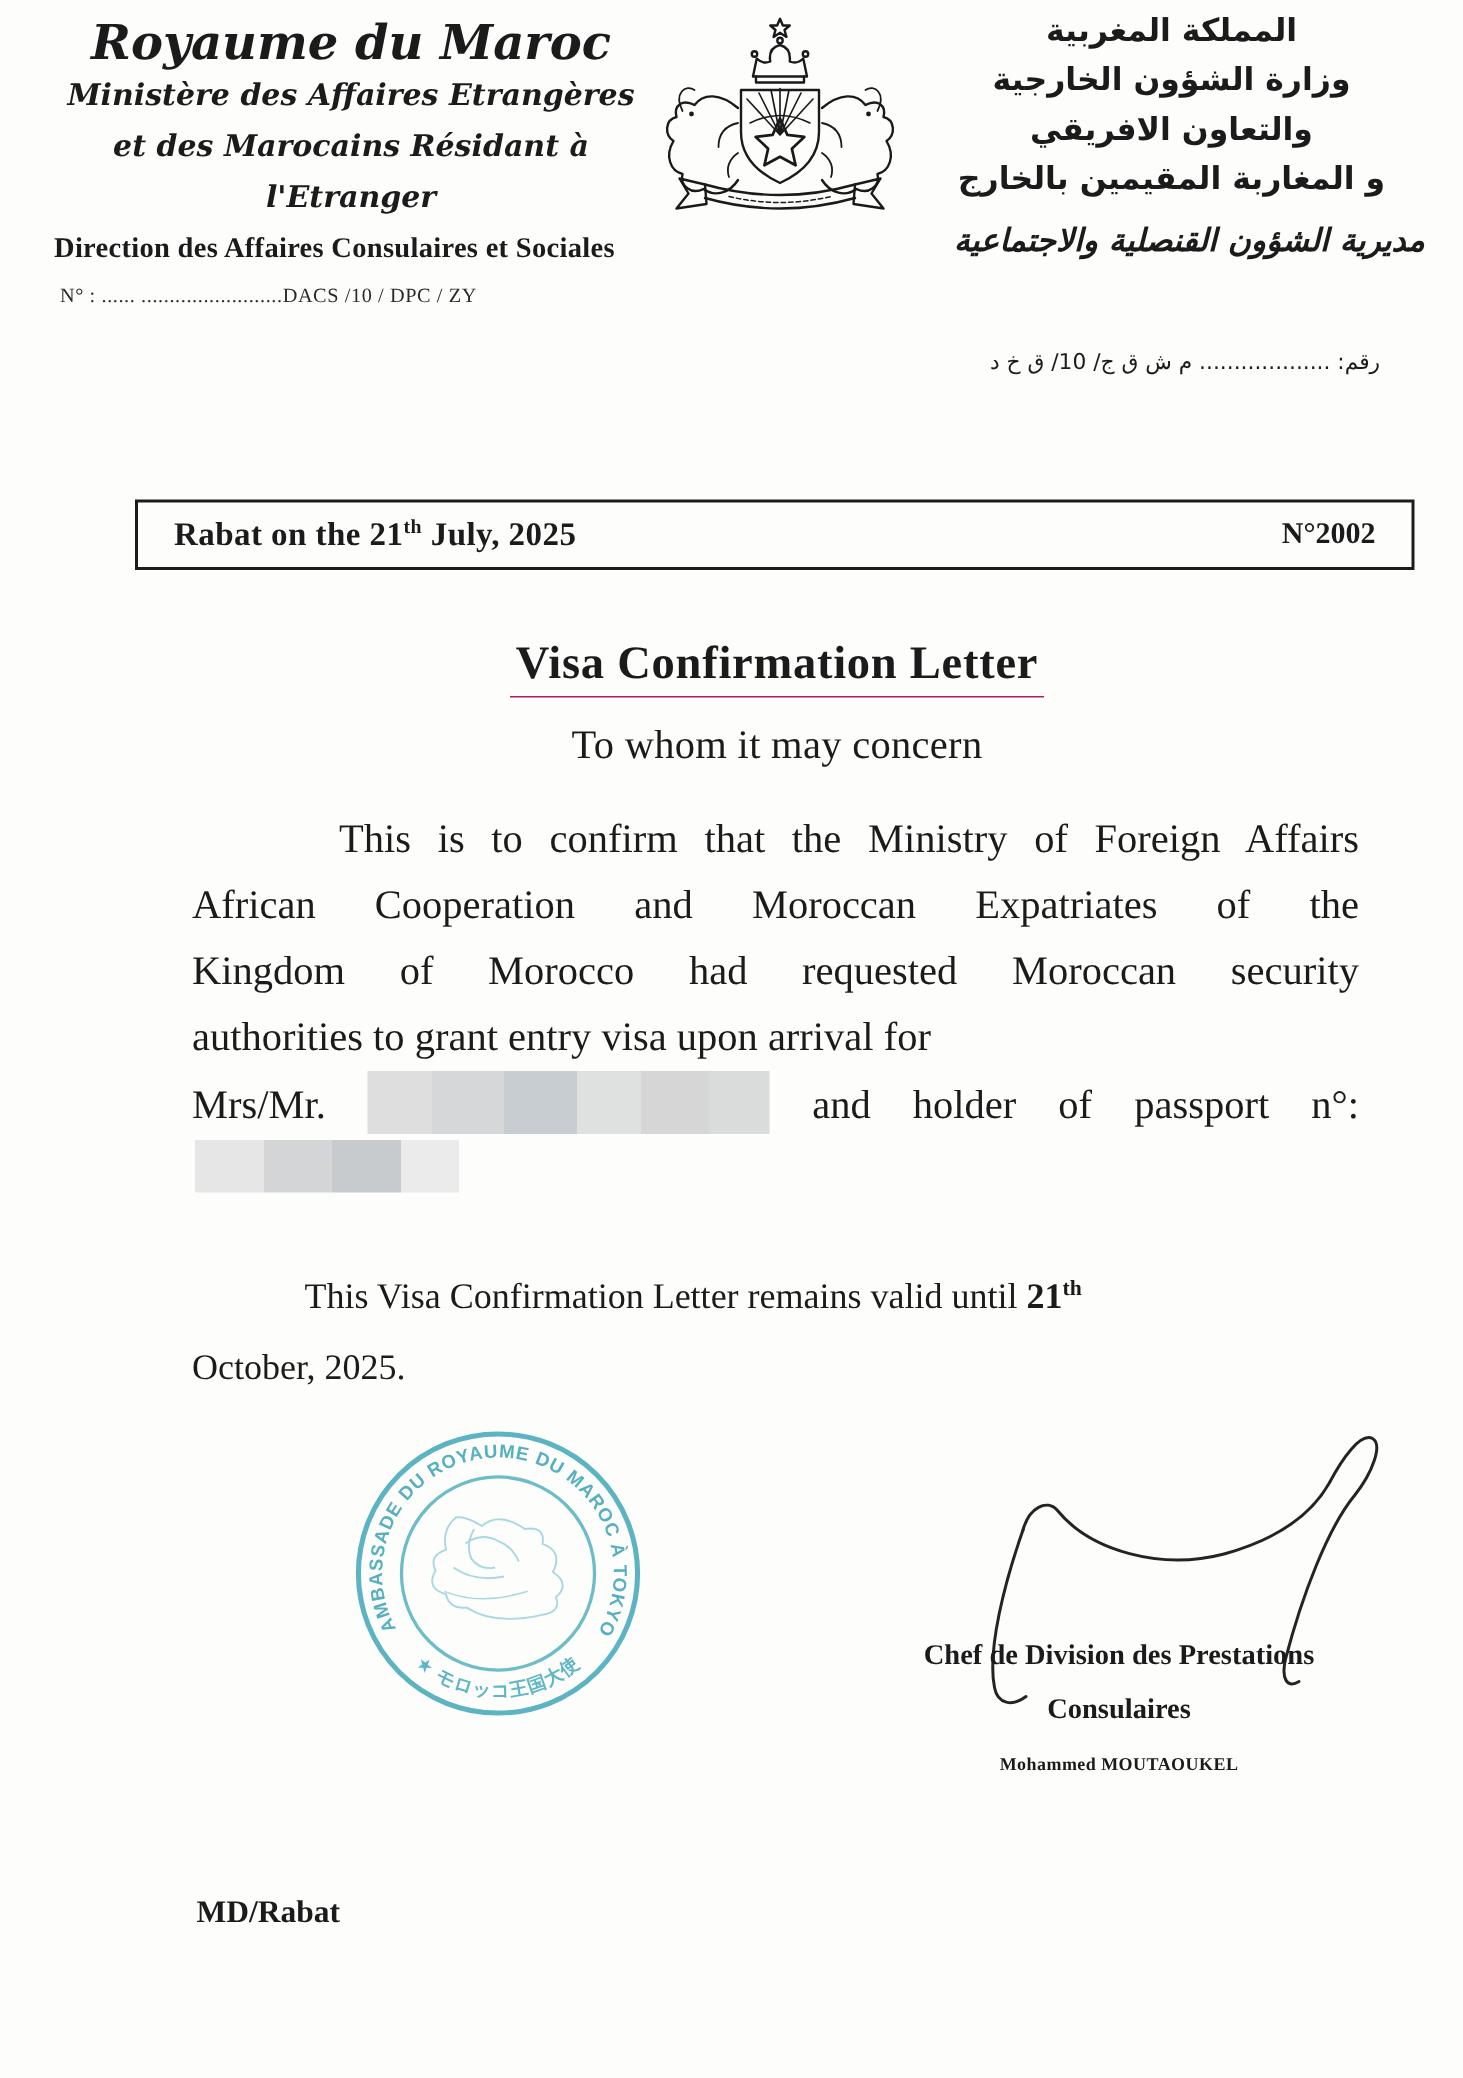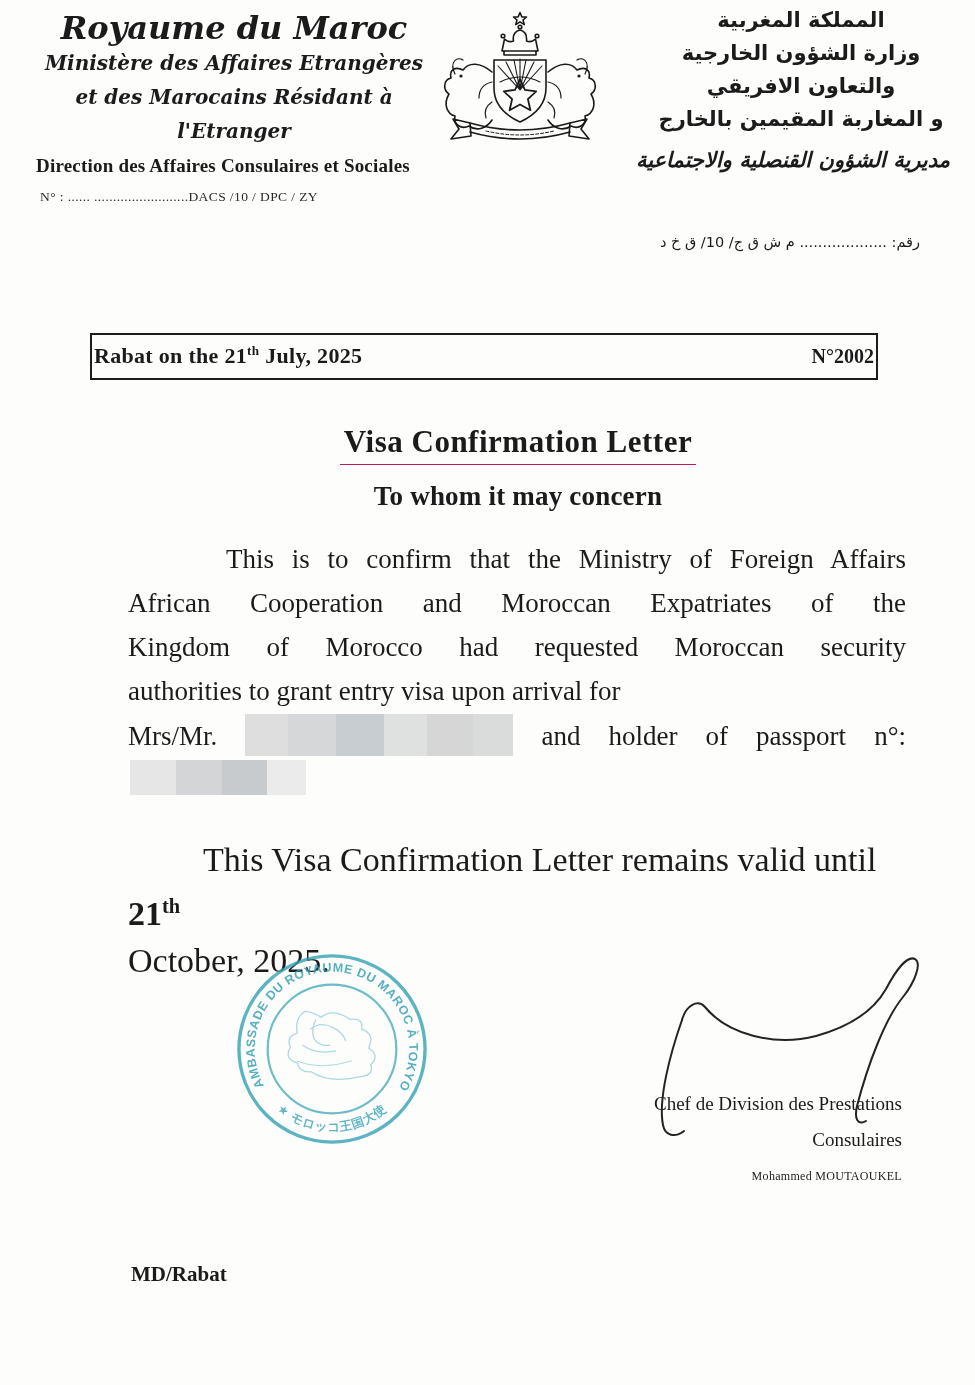--- a/index.html
+++ b/index.html
@@ -9,58 +9,58 @@
     font-family:"Liberation Serif", serif;
   }
   .abs{position:absolute;}
   
   .fr-block{left:28px;top:10px;width:412px;text-align:center;
     font-family:"DejaVu Serif", serif;font-style:italic;font-weight:bold;}
   .fr-block .l0{font-size:32px;line-height:36px;}
   .fr-block .l1,.fr-block .l2,.fr-block .l3{font-size:20px;line-height:34px;}
   .fr-direction{left:36px;top:155px;font-size:19px;font-weight:bold;letter-spacing:.2px;}
   .fr-ref{left:40px;top:189px;font-size:13.5px;letter-spacing:.4px;color:#2a2a2a;}
-  .ar-block{right:0;top:4px;width:348px;text-align:center;direction:rtl;
+  .ar-block{right:20px;top:4px;width:348px;text-align:center;direction:rtl;
     font-family:"DejaVu Sans", sans-serif;font-weight:bold;}
   .ar-block div{font-size:21px;line-height:33px;}
   .ar-direction{right:8px;top:148px;width:348px;text-align:center;direction:rtl;
     font-family:"DejaVu Sans", sans-serif;font-weight:bold;font-style:italic;font-size:21px;}
   .ar-ref{right:20px;top:190px;width:330px;text-align:center;direction:rtl;
     font-family:"DejaVu Sans", sans-serif;font-size:14.5px;margin-top:44px;}
   .emblem{left:440px;top:10px;}
   
-  .date-box{left:90px;top:333px;width:788px;height:47px;border:2.5px solid #1c1c1c;
-    display:flex;justify-content:space-between;align-items:center;padding:0 2px;box-sizing:border-box;}
+  .date-box{left:90px;top:333px;width:853px;height:47px;border:2.5px solid #1c1c1c;
+    display:flex;justify-content:space-between;align-items:center;padding:0 24px;box-sizing:border-box;}
   .date-box .left{font-size:22px;font-weight:bold;letter-spacing:.3px;}
   .date-box .right{font-size:20px;font-weight:bold;}
   sup.s{vertical-align:super;font-size:60%;font-weight:bold;}
   
   .title-wrap{left:128px;top:424px;width:780px;text-align:center;}
   .title{display:inline-block;font-size:31px;font-weight:bold;letter-spacing:.5px;
     border-bottom:1px solid #be185d;padding:0 4px 4px 4px;}
   .salutation{left:128px;top:481px;width:780px;text-align:center;
-    font-size:27px;font-weight:bold;letter-spacing:.2px;}
+    font-size:27px;font-weight:normal;letter-spacing:.2px;}
   
   .para1{left:128px;top:537px;width:778px;font-size:27px;}
   .jline{line-height:44px;text-align:justify;text-align-last:justify;white-space:normal;}
   .jline.first{text-indent:98px;}
   .jline.last{text-align-last:left;}
   .mrs-line{left:128px;top:713px;width:778px;font-size:27px;line-height:46px;
     text-align:justify;text-align-last:justify;}
   .redact1{display:inline-block;width:268px;height:42px;vertical-align:-11px;
     background:linear-gradient(90deg,#dedede 0 16%,#d5d7d8 16% 34%,#c8cdd1 34% 52%,#dfe0e0 52% 68%,#d6d6d6 68% 85%,#dadcdc 85% 100%);}
   .redact2{left:130px;top:760px;width:176px;height:35px;
     background:linear-gradient(90deg,#e6e6e6 0 26%,#d3d5d7 26% 52%,#c7cbce 52% 78%,#ebebeb 78% 100%);}
-  .validity{left:128px;top:836px;width:790px;font-size:34px;line-height:47px;}
+  .validity{left:128px;top:836px;width:790px;font-size:24px;line-height:47px;}
   .validity .indent{text-indent:75px;}
   .validity b{font-weight:bold;}
   
   .stamp{left:233px;top:950px;opacity:.92;}
   .signature-svg{left:628px;top:942px;}
-  .sig-block{left:590px;top:1086px;width:312px;text-align:right;font-weight:normal;}
+  .sig-block{left:590px;top:1086px;width:312px;text-align:center;font-weight:bold;}
   .sig-block .t{font-size:19px;line-height:36px;}
   .sig-block .n{font-size:12px;line-height:36px;letter-spacing:.3px;}
   .footer{left:131px;top:1262px;font-size:21px;font-weight:bold;}
 </style>
 </head>
 <body>
 
 <div class="abs fr-block">
   <div class="l0">Royaume du Maroc</div>
   <div class="l1">Ministère des Affaires Etrangères</div>

